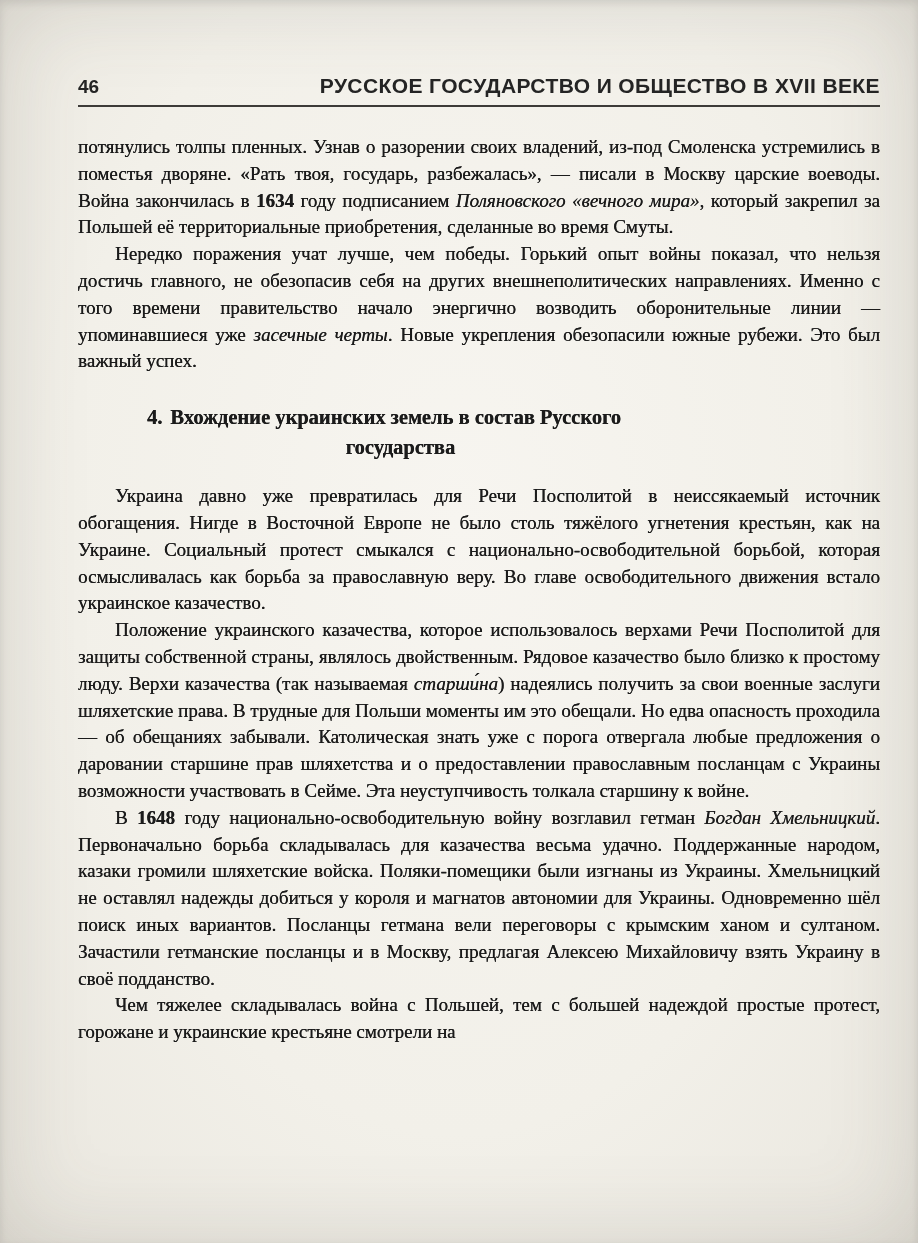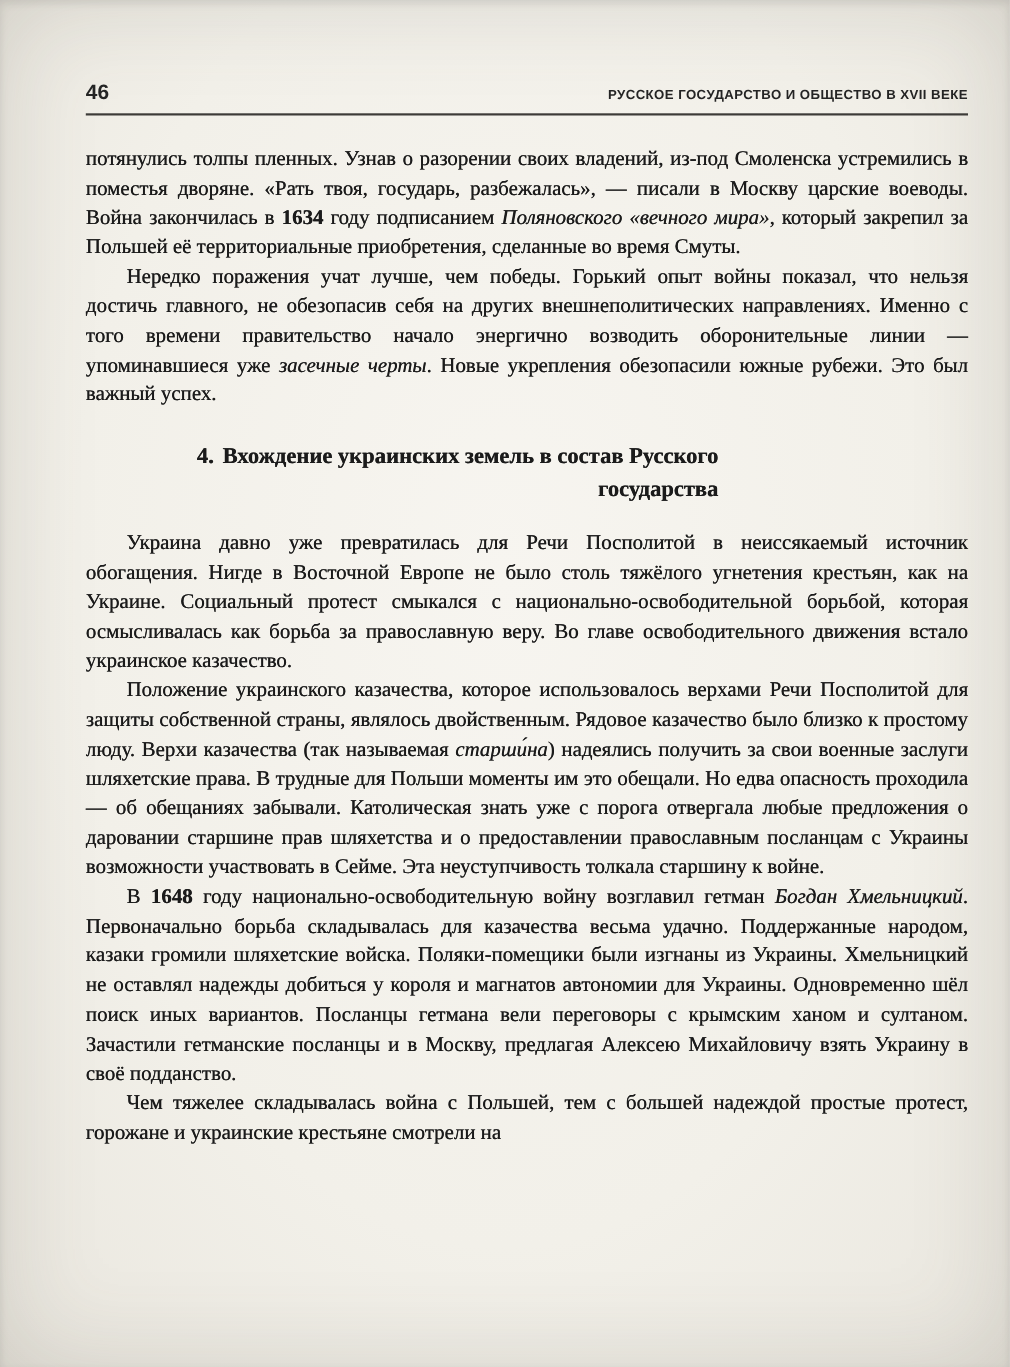--- a/index.html
+++ b/index.html
@@ -16,21 +16,21 @@
     color:#1b1b1b;
   }
   .inner { padding:74px 38px 0 78px; }
 
   .page-header {
     display:flex; justify-content:space-between; align-items:baseline;
     font-family:"Liberation Sans", sans-serif;
     font-weight:bold; color:#242424;
   }
   .page-number { font-size:19px; }
-  .running-title { font-size:12px; letter-spacing:0.4px; }
+  .running-title { font-size:21px; letter-spacing:0.4px; }
   .header-rule {
     border:none; border-top:2.5px solid #3d3b38;
     margin:7px 0 27px 0;
   }
 
   .page-body {
     font-size:19px;
     line-height:26.8px;
     text-align:justify;
     hyphens:auto;
@@ -43,21 +43,21 @@
   .b { font-weight:bold; }
 
   .section-heading {
     font-size:20.5px;
     line-height:30px;
     font-weight:bold;
     margin:27px 0 21px 0;
     max-width:575px;
     padding-left:70px;
     text-indent:-33px;
-    text-align:right;
+    text-align:center;
     hyphens:none;
   }
   .section-heading .heading-number { margin-right:8px; }
 </style>
 </head>
 <body>
 
 <div class="scan">
   <div class="inner">
 

